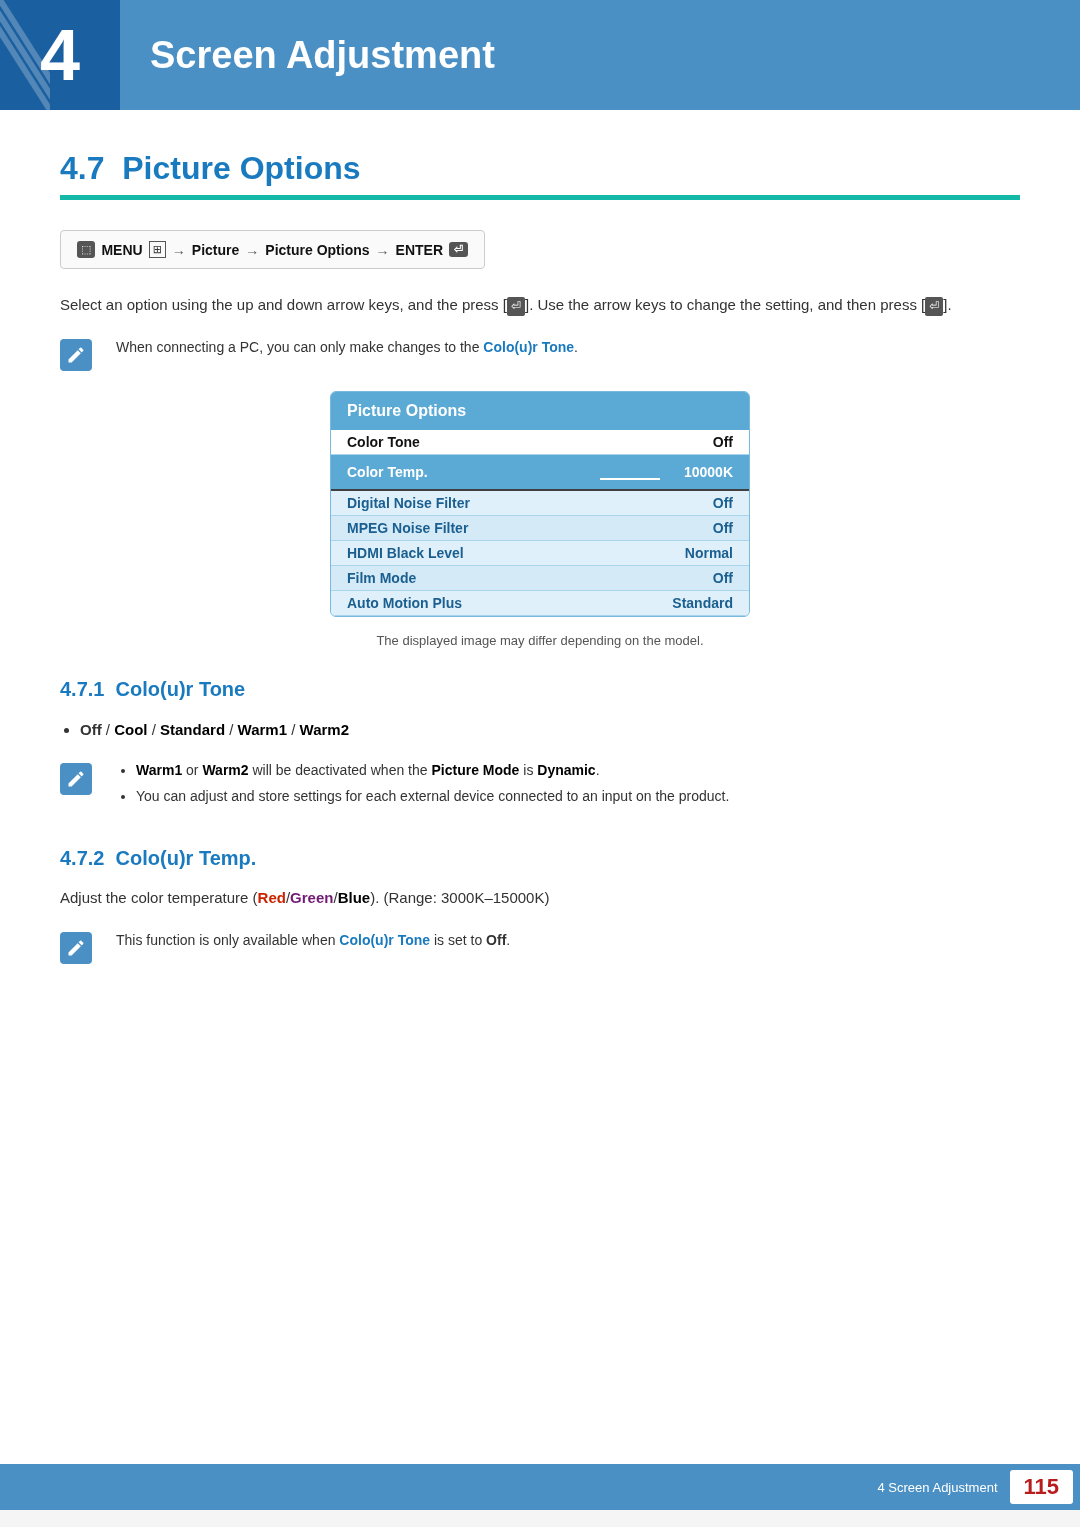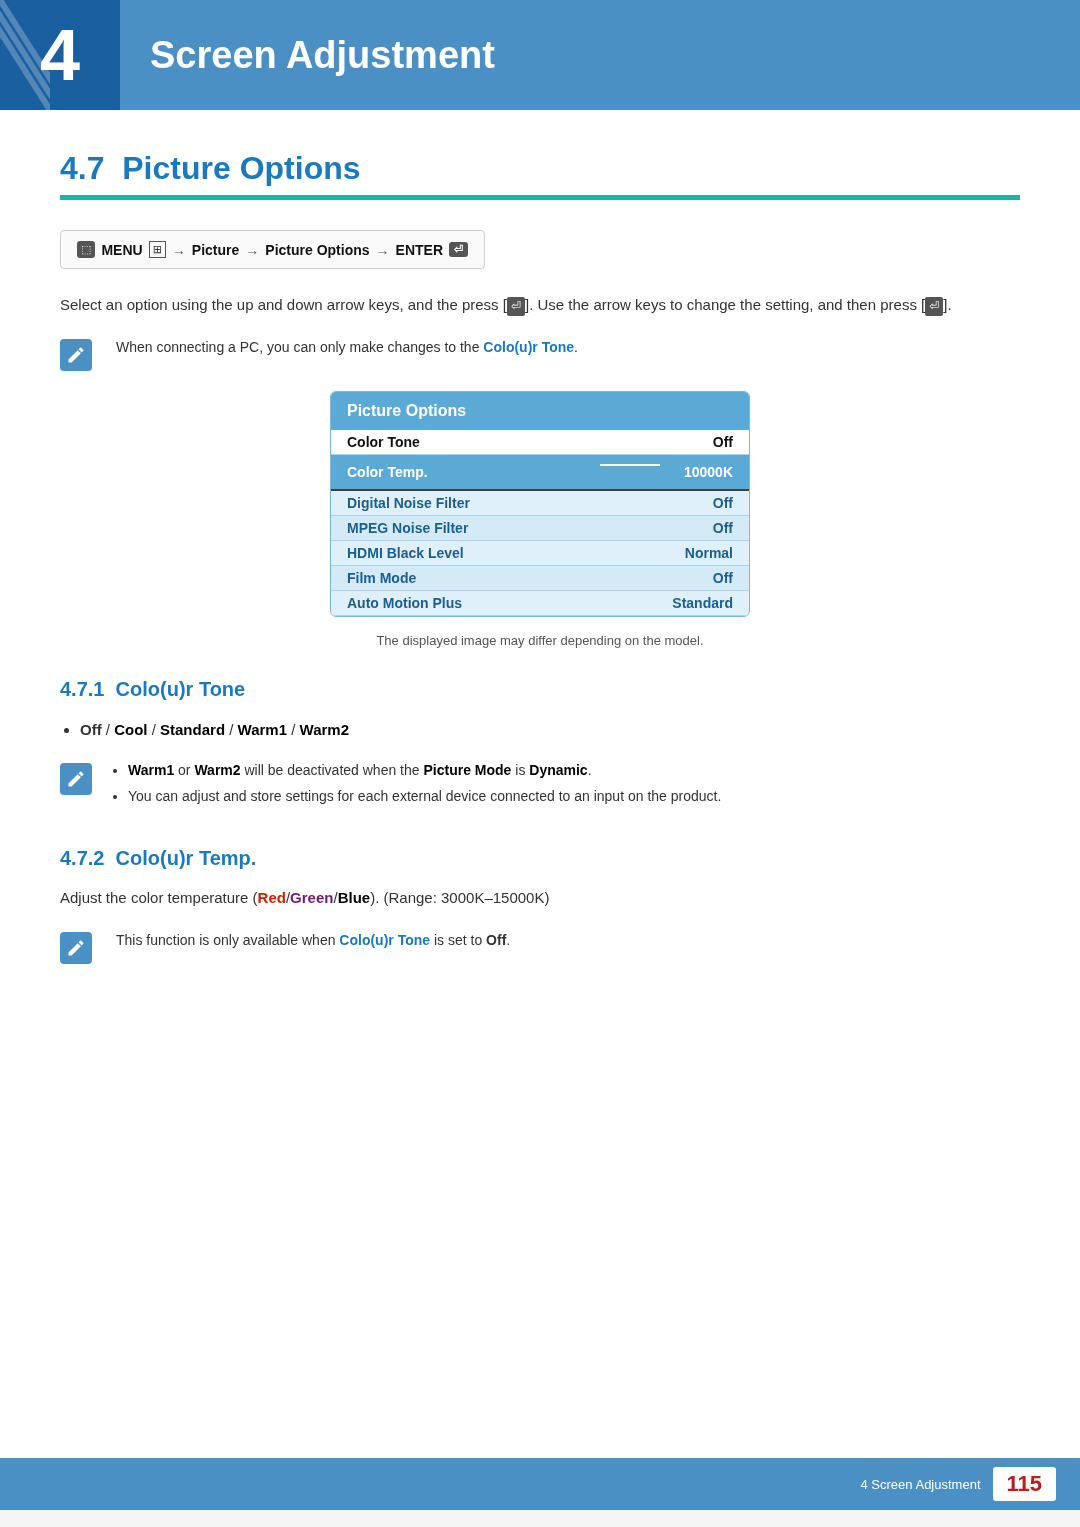--- a/index.html
+++ b/index.html
@@ -199,21 +199,21 @@
       border-bottom: 2px solid #404040;
       background: #5baad5;
       font-size: 14px;
     }
     .color-temp-label {
       color: white;
       font-weight: 600;
     }
     .color-temp-right {
       display: flex;
-      align-items: flex-start;
+      align-items: flex-end;
       gap: 24px;
     }
     .slider-line {
       width: 60px;
       height: 2px;
       background: white;
       position: relative;
     }
     .color-temp-value {
       color: white;
@@ -250,47 +250,47 @@
       list-style: disc;
     }
     .highlight-blue { color: #000000; font-weight: bold; }
     .highlight-red { color: #cc2200; font-weight: bold; text-align: right; }
     .highlight-green { color: #701a75; font-weight: bold; }
     .highlight-bold { font-weight: bold; }
 
     
     .notes-group {
       display: flex;
-      gap: 20px;
+      gap: 28px;
       margin-bottom: 12px;
       align-items: flex-start;
     }
     .notes-list {
       list-style: disc;
       margin-left: 16px;
     }
     .notes-list li {
       font-size: 14px;
       line-height: 1.6;
       margin-bottom: 4px;
       color: #333;
     }
 
     
     .page-footer {
       position: absolute;
       bottom: 0;
       left: 0;
       right: 0;
-      height: 52px;
+      height: 46px;
       background: #4a90c4;
       display: flex;
       align-items: center;
       justify-content: flex-end;
-      padding-right: 24px;
+      padding-right: 7px;
       gap: 12px;
       margin-top: 19px;
     }
     .footer-chapter-text {
       color: white;
       font-size: 13px;
     }
     .footer-page-badge {
       background: white;
       color: #b91c1c;

